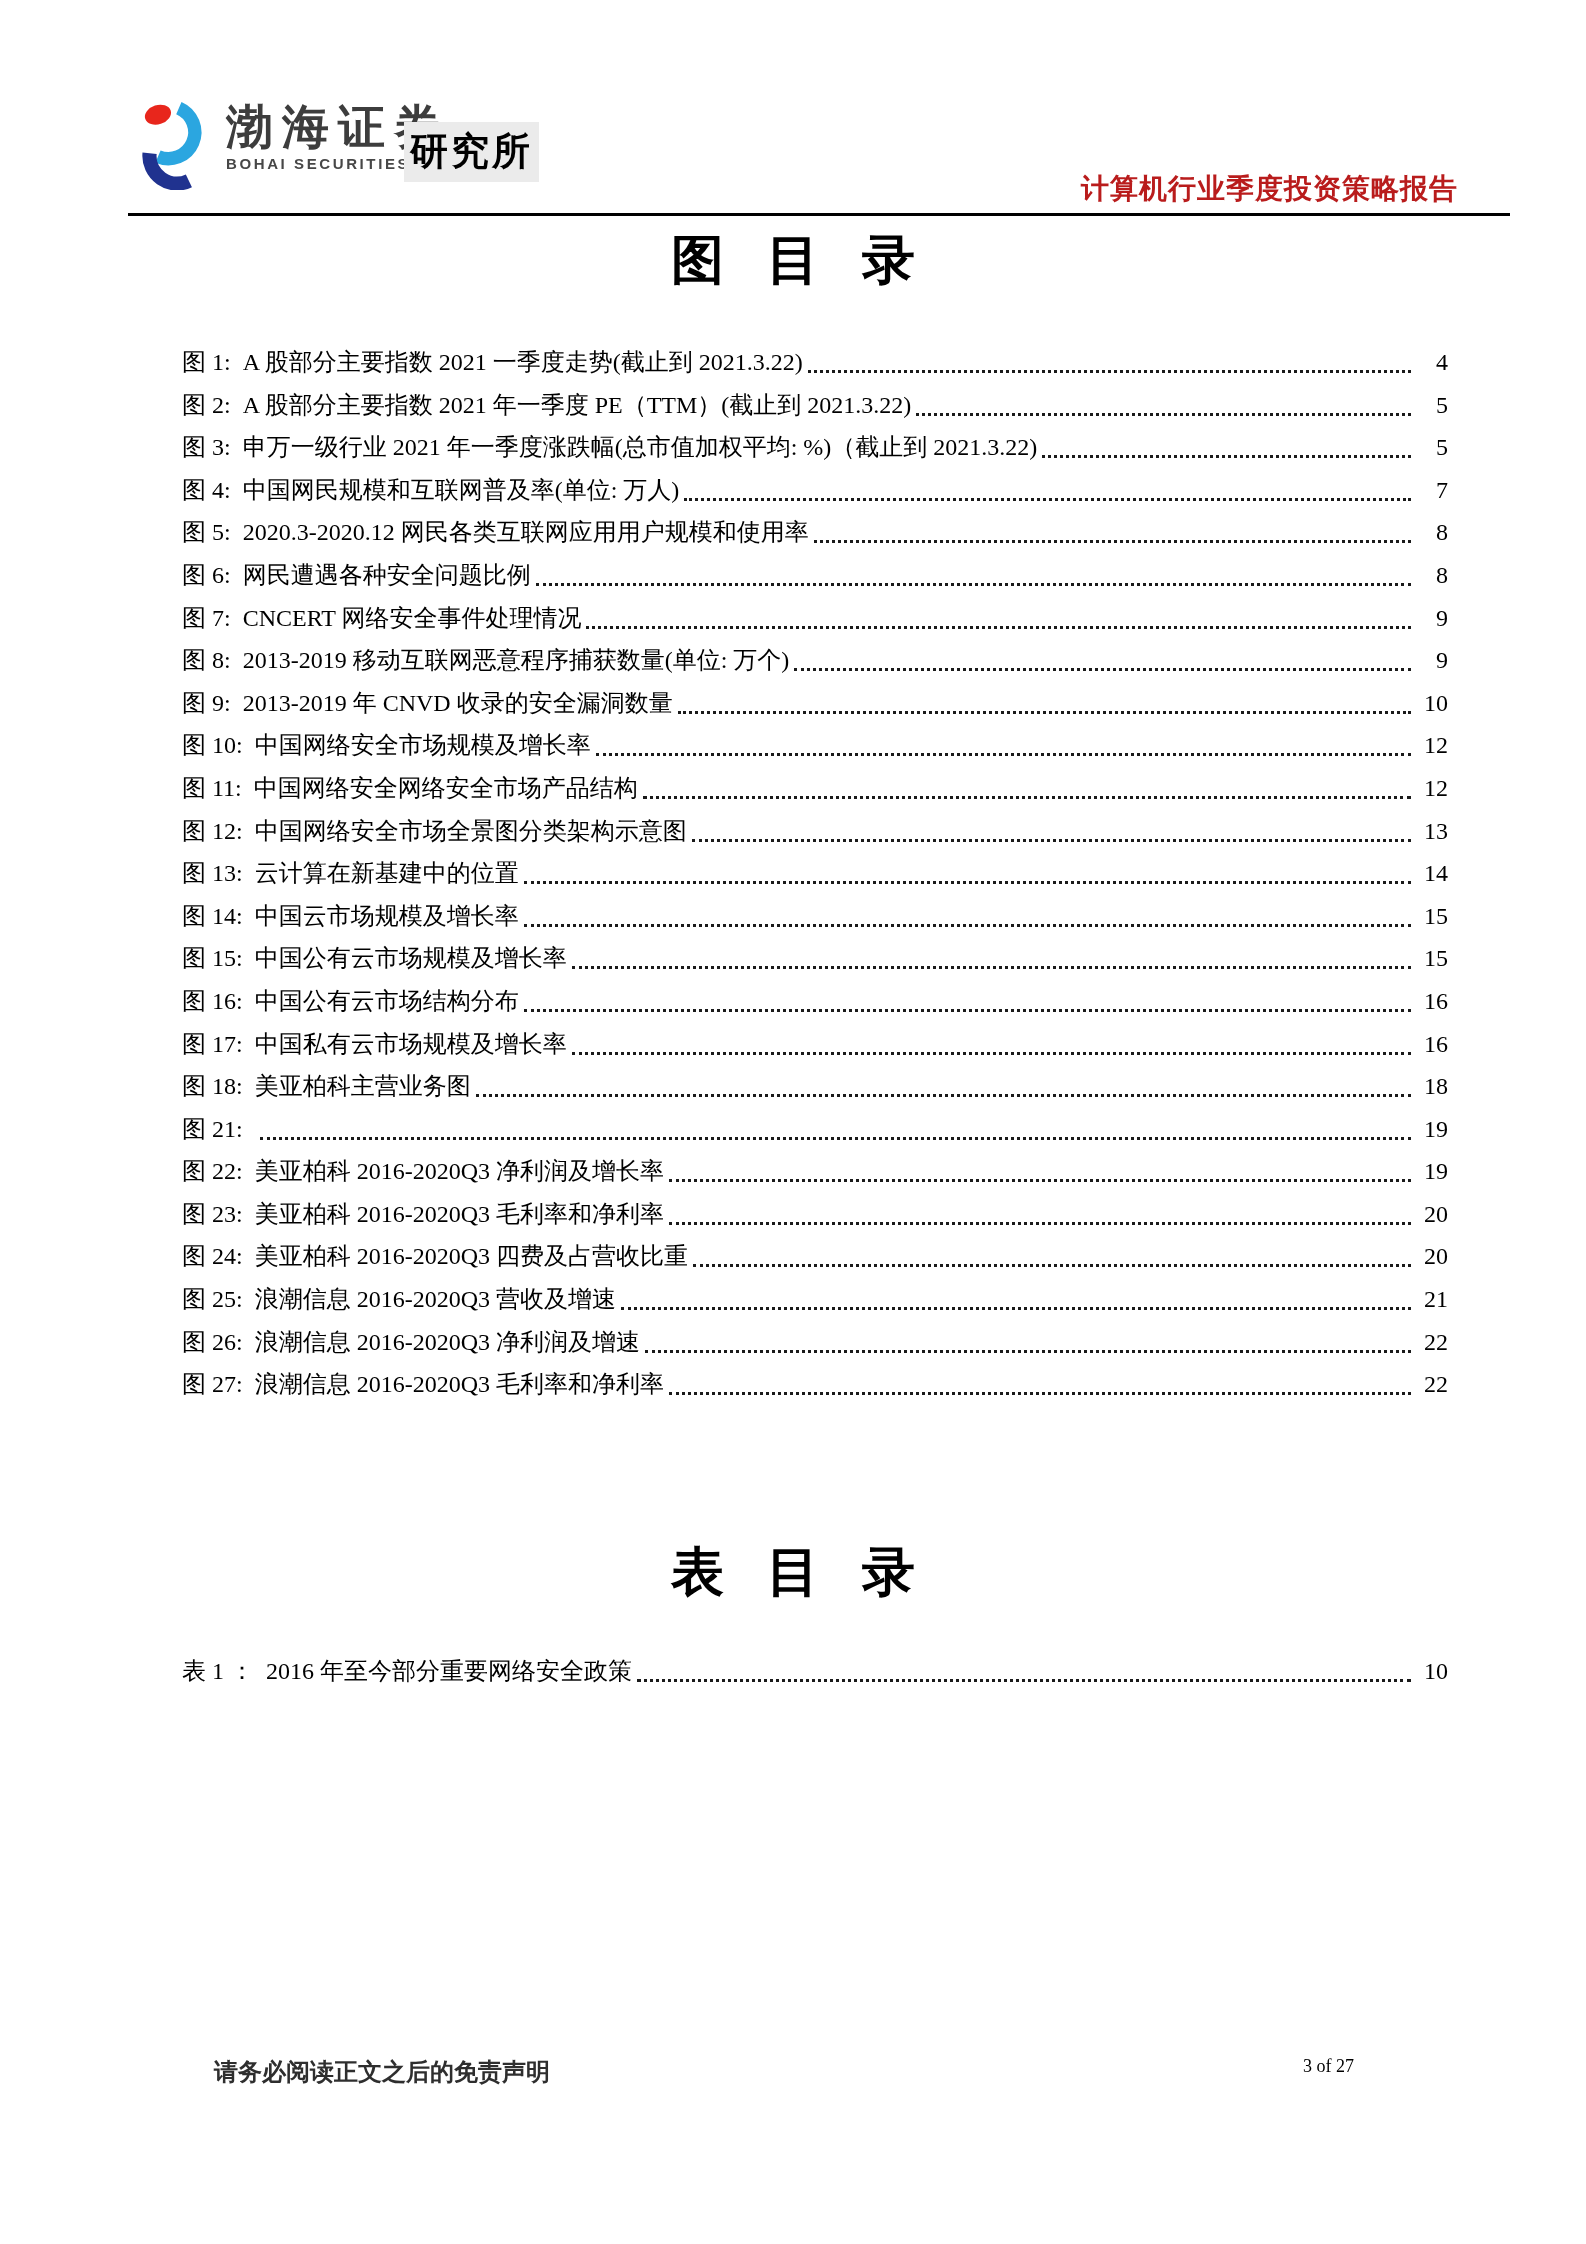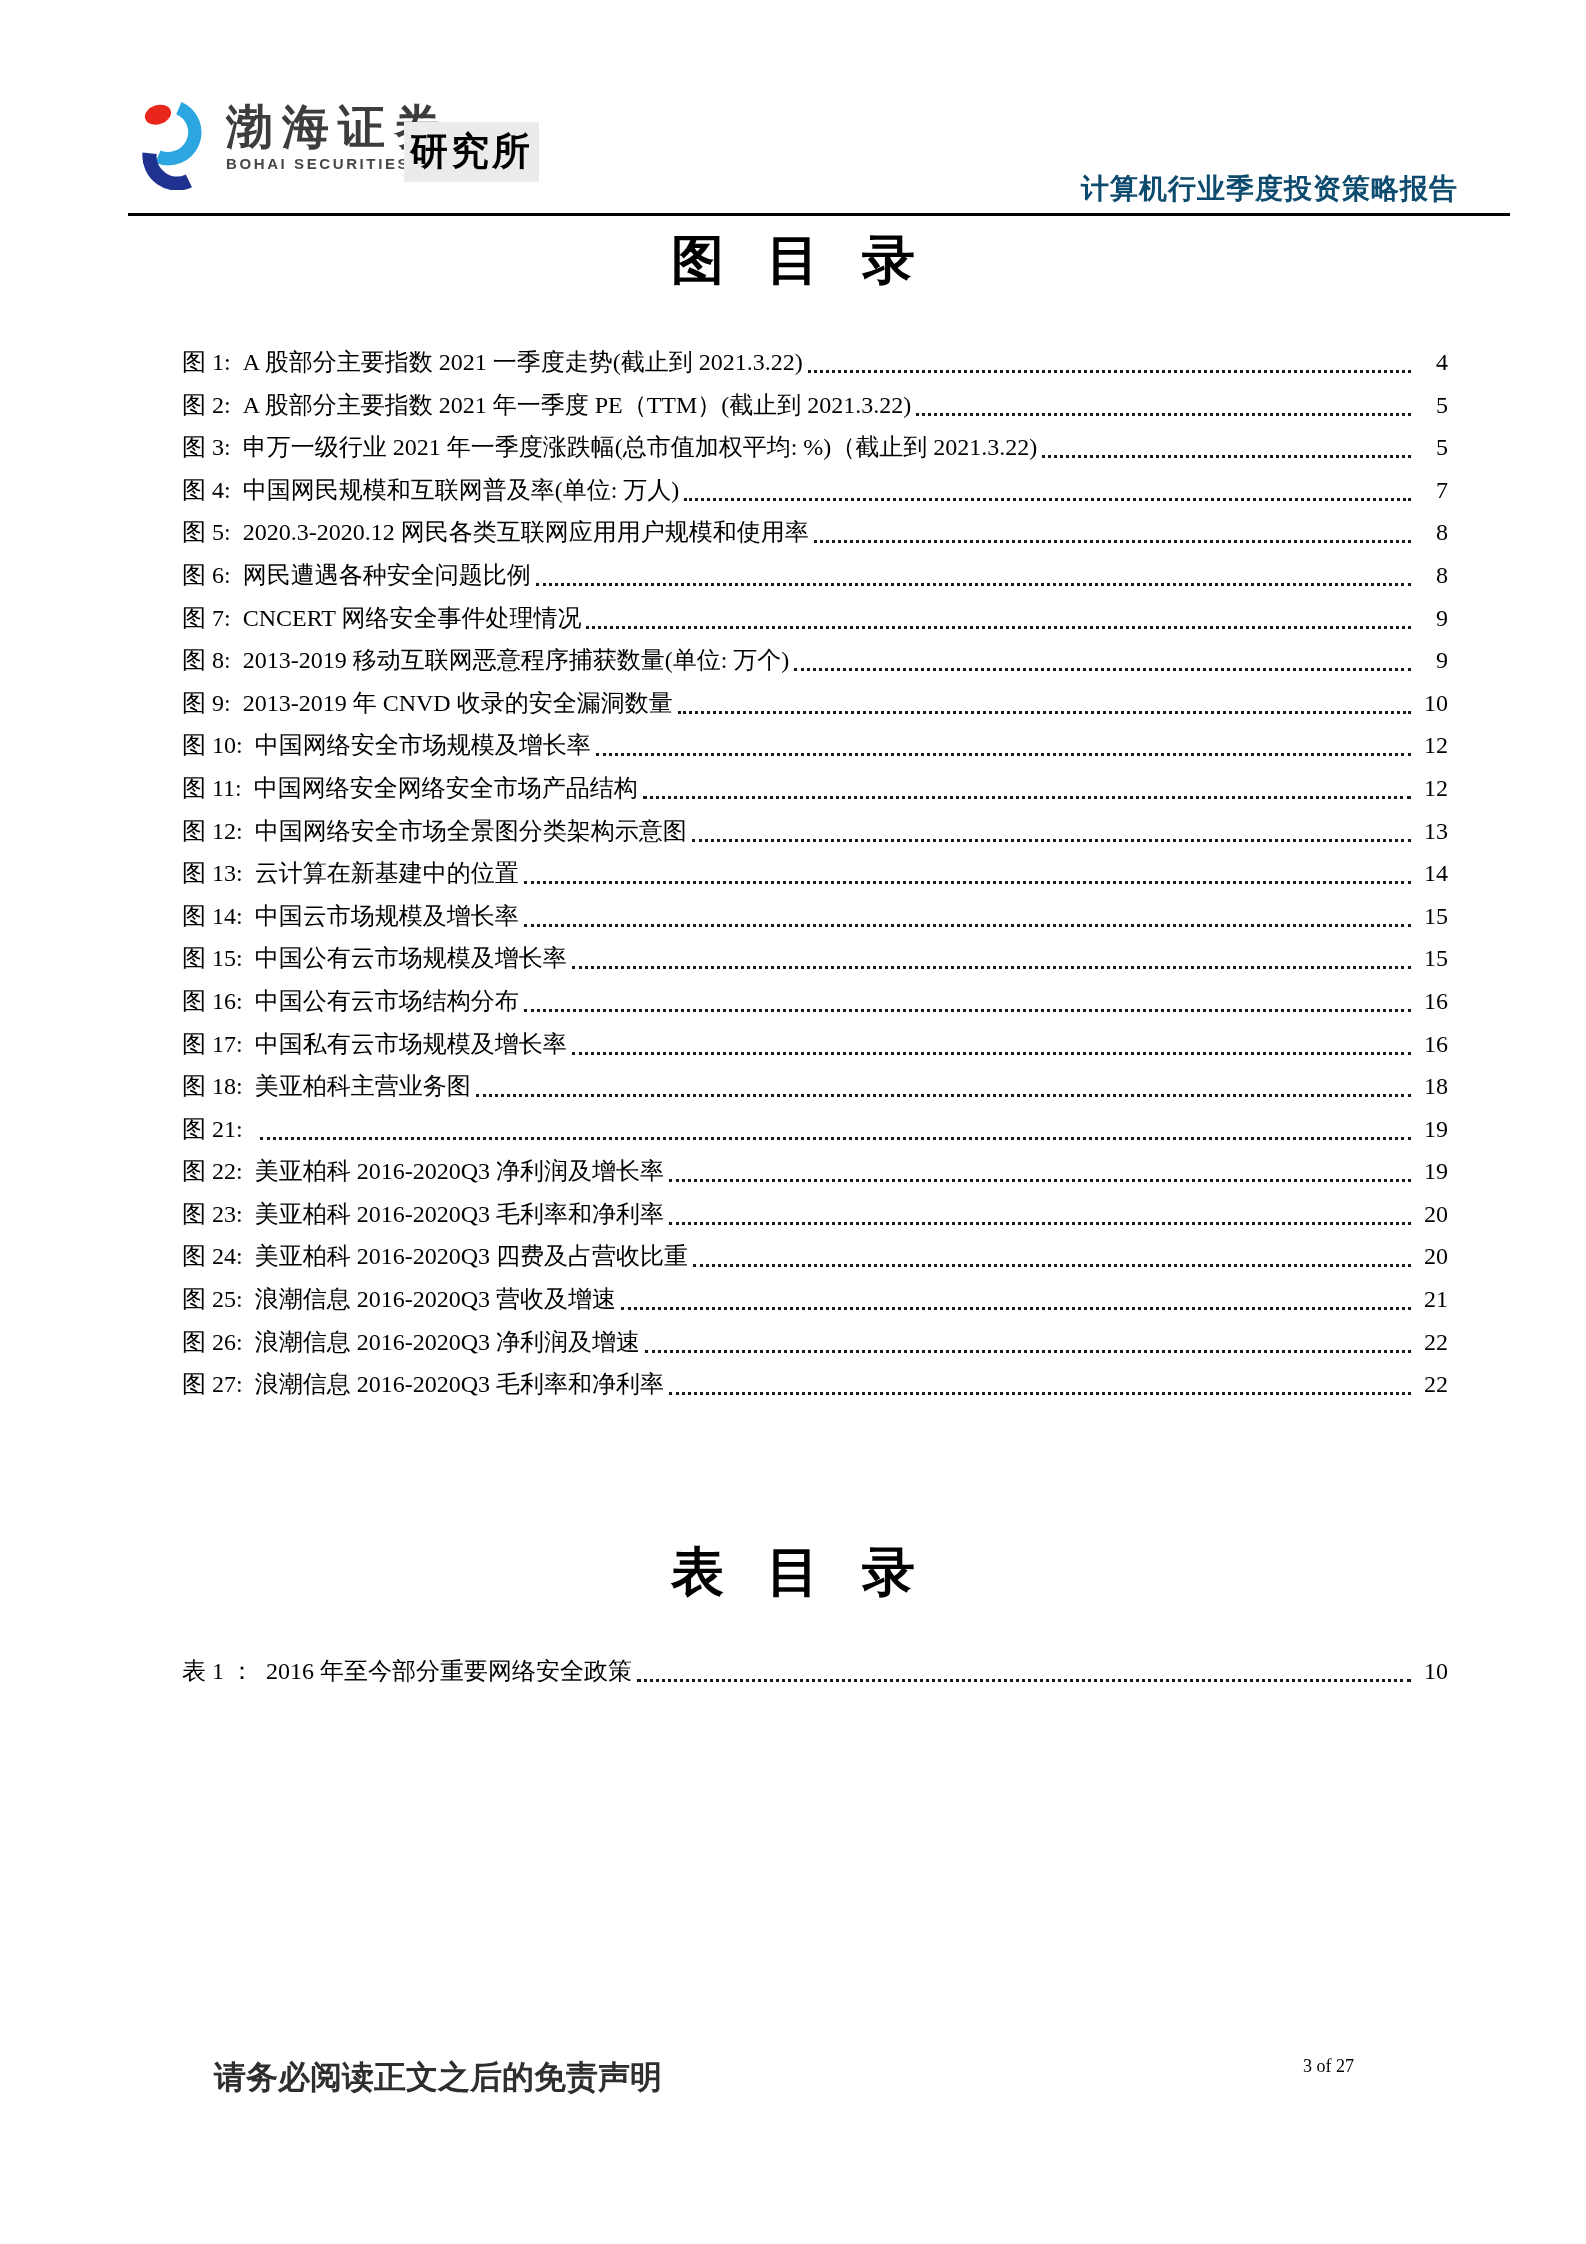--- a/index.html
+++ b/index.html
@@ -12,42 +12,42 @@
   
   .logo-mark { position:absolute; left:128px; top:98px; width:90px; height:92px; }
   .brand-block { position:absolute; left:226px; top:104px; }
   .brand-cn { font-size:47px; font-weight:bold; color:#3d3d3d; letter-spacing:9px; line-height:1; }
   .brand-en { font-size:15px; font-weight:bold; color:#474747; letter-spacing:2.6px; margin-top:4px;
               font-family:"Liberation Sans","DejaVu Sans",sans-serif; }
   .division { position:absolute; left:404px; top:122px; background:#ebebeb; color:#000;
               font-weight:bold; font-size:38px; line-height:1; padding:10px 6px 12px;
               letter-spacing:3px; font-family:"Liberation Sans","DejaVu Sans",sans-serif; }
   .report-title { position:absolute; top:170px; right:128px; font-size:28px; font-weight:bold;
-                  letter-spacing:1px; color:#0c4a6e; }
+                  letter-spacing:1px; color:#b91c1c; }
   .header-rule { position:absolute; left:128px; top:213px; width:1382px; height:3px; background:#000; }
 
   
   .section-title { position:absolute; left:0; width:100%; text-align:center;
                    font-size:53px; font-weight:bold; color:#000; word-spacing:0.55em; line-height:1.3; }
   .figures-title { top:226px; }
   .tables-title  { top:1538px; }
 
   
   .toc { position:absolute; left:182px; width:1266px; }
   .figures-list { top:341px; }
   .tables-list  { top:1650px; }
   .toc-row { display:flex; align-items:stretch; height:42.6px; font-size:24px; color:#000; cursor:pointer; }
   .toc-row > span { line-height:42.6px; white-space:nowrap; }
   .toc-label { margin-right:12px; }
   .toc-dots { flex:1 1 auto; margin:0 5px; height:29px; line-height:normal;
               border-bottom:3px dotted #1a1a1a; min-width:16px; }
   .toc-page { min-width:32px; text-align:right; }
 
   
-  .footer-disclaimer { position:absolute; left:214px; top:2056px; font-size:32px; font-weight:bold;
+  .footer-disclaimer { position:absolute; left:214px; top:2056px; font-size:24px; font-weight:bold;
                        color:#2e2e2e; font-family:"Liberation Sans","DejaVu Sans",sans-serif;text-align:right; }
   .footer-page { position:absolute; left:1303px; top:2056px; font-size:18px; color:#000; }
 </style>
 </head>
 <body>
 
 <div class="page">
 
   <svg class="logo-mark" viewBox="0 0 90 110" aria-hidden="true">
     <path d="M52 12 A31 31 0 0 1 27 70" fill="none" stroke="#2ba6e0" stroke-width="16"></path>

